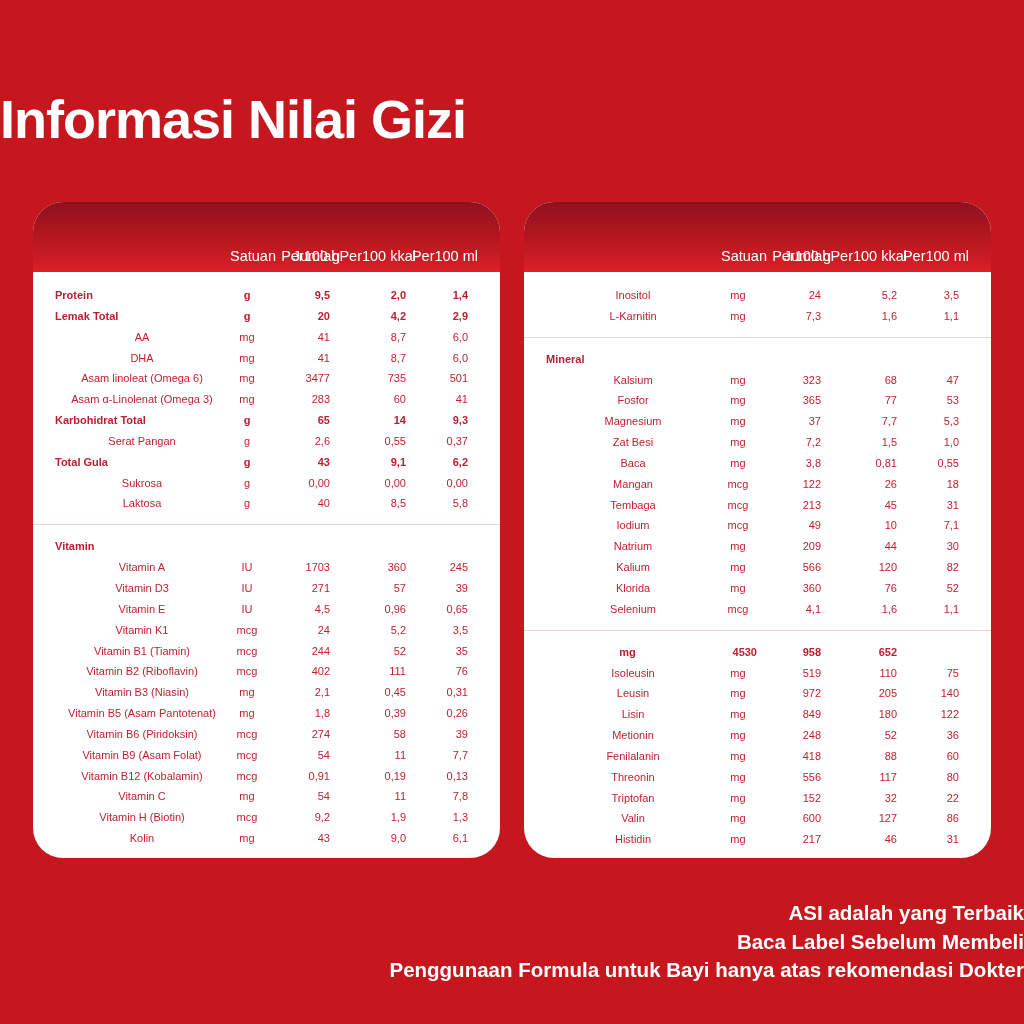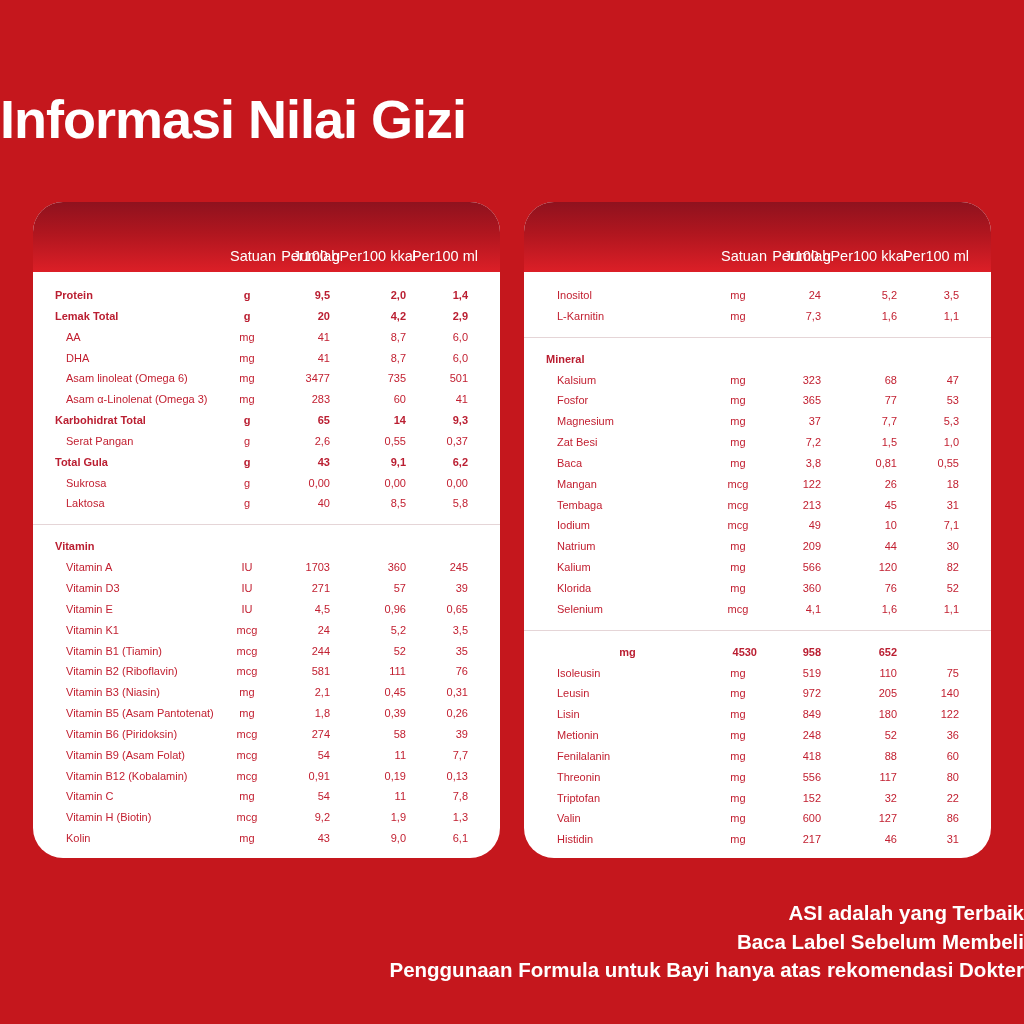--- a/index.html
+++ b/index.html
@@ -30,21 +30,21 @@
     color:#ffffff; font-size:14.5px; line-height:1.12;
   }
   .hcol { display:flex; flex-direction:row; justify-content:flex-end;
           text-align:center; white-space:nowrap; }
   .panel-body { flex:1 1 auto; padding-top:13px; color:#c22031; font-size:11px; }
   .row {
     display:grid; grid-template-columns:1fr 58px 64px 76px 62px;
     padding:0 22px; line-height:20.85px; white-space:nowrap;
   }
   .row .cell-label  { text-align:left; overflow:visible; }
-  .row.indent .cell-label { padding-left:11px; }
+  .row.indent .cell-label { padding-left:11px;text-align:center; }
   .row .cell-unit   { text-align:center; }
   .row .cell-val    { text-align:right; padding-right:10px; }
   .row.bold { font-weight:700; color:#ba1e31; }
   .section-divider { height:1px; background:#e5d5d7; margin:10px 0 11px 0; }
   .footer {
     position:absolute; top:899px; left:0; width:1024px;
     text-align:right; color:#ffffff;
     font-size:20.5px; font-weight:600; line-height:28.5px;
   }
 </style>
@@ -192,21 +192,21 @@
         <div class="row indent">
           <span class="cell-label">Vitamin B1 (Tiamin)</span>
           <span class="cell-unit">mcg</span>
           <span class="cell-val">244</span>
           <span class="cell-val">52</span>
           <span class="cell-val">35</span>
         </div>
         <div class="row indent">
           <span class="cell-label">Vitamin B2 (Riboflavin)</span>
           <span class="cell-unit">mcg</span>
-          <span class="cell-val">581</span>
+          <span class="cell-val">402</span>
           <span class="cell-val">111</span>
           <span class="cell-val">76</span>
         </div>
         <div class="row indent">
           <span class="cell-label">Vitamin B3 (Niasin)</span>
           <span class="cell-unit">mg</span>
           <span class="cell-val">2,1</span>
           <span class="cell-val">0,45</span>
           <span class="cell-val">0,31</span>
         </div>

